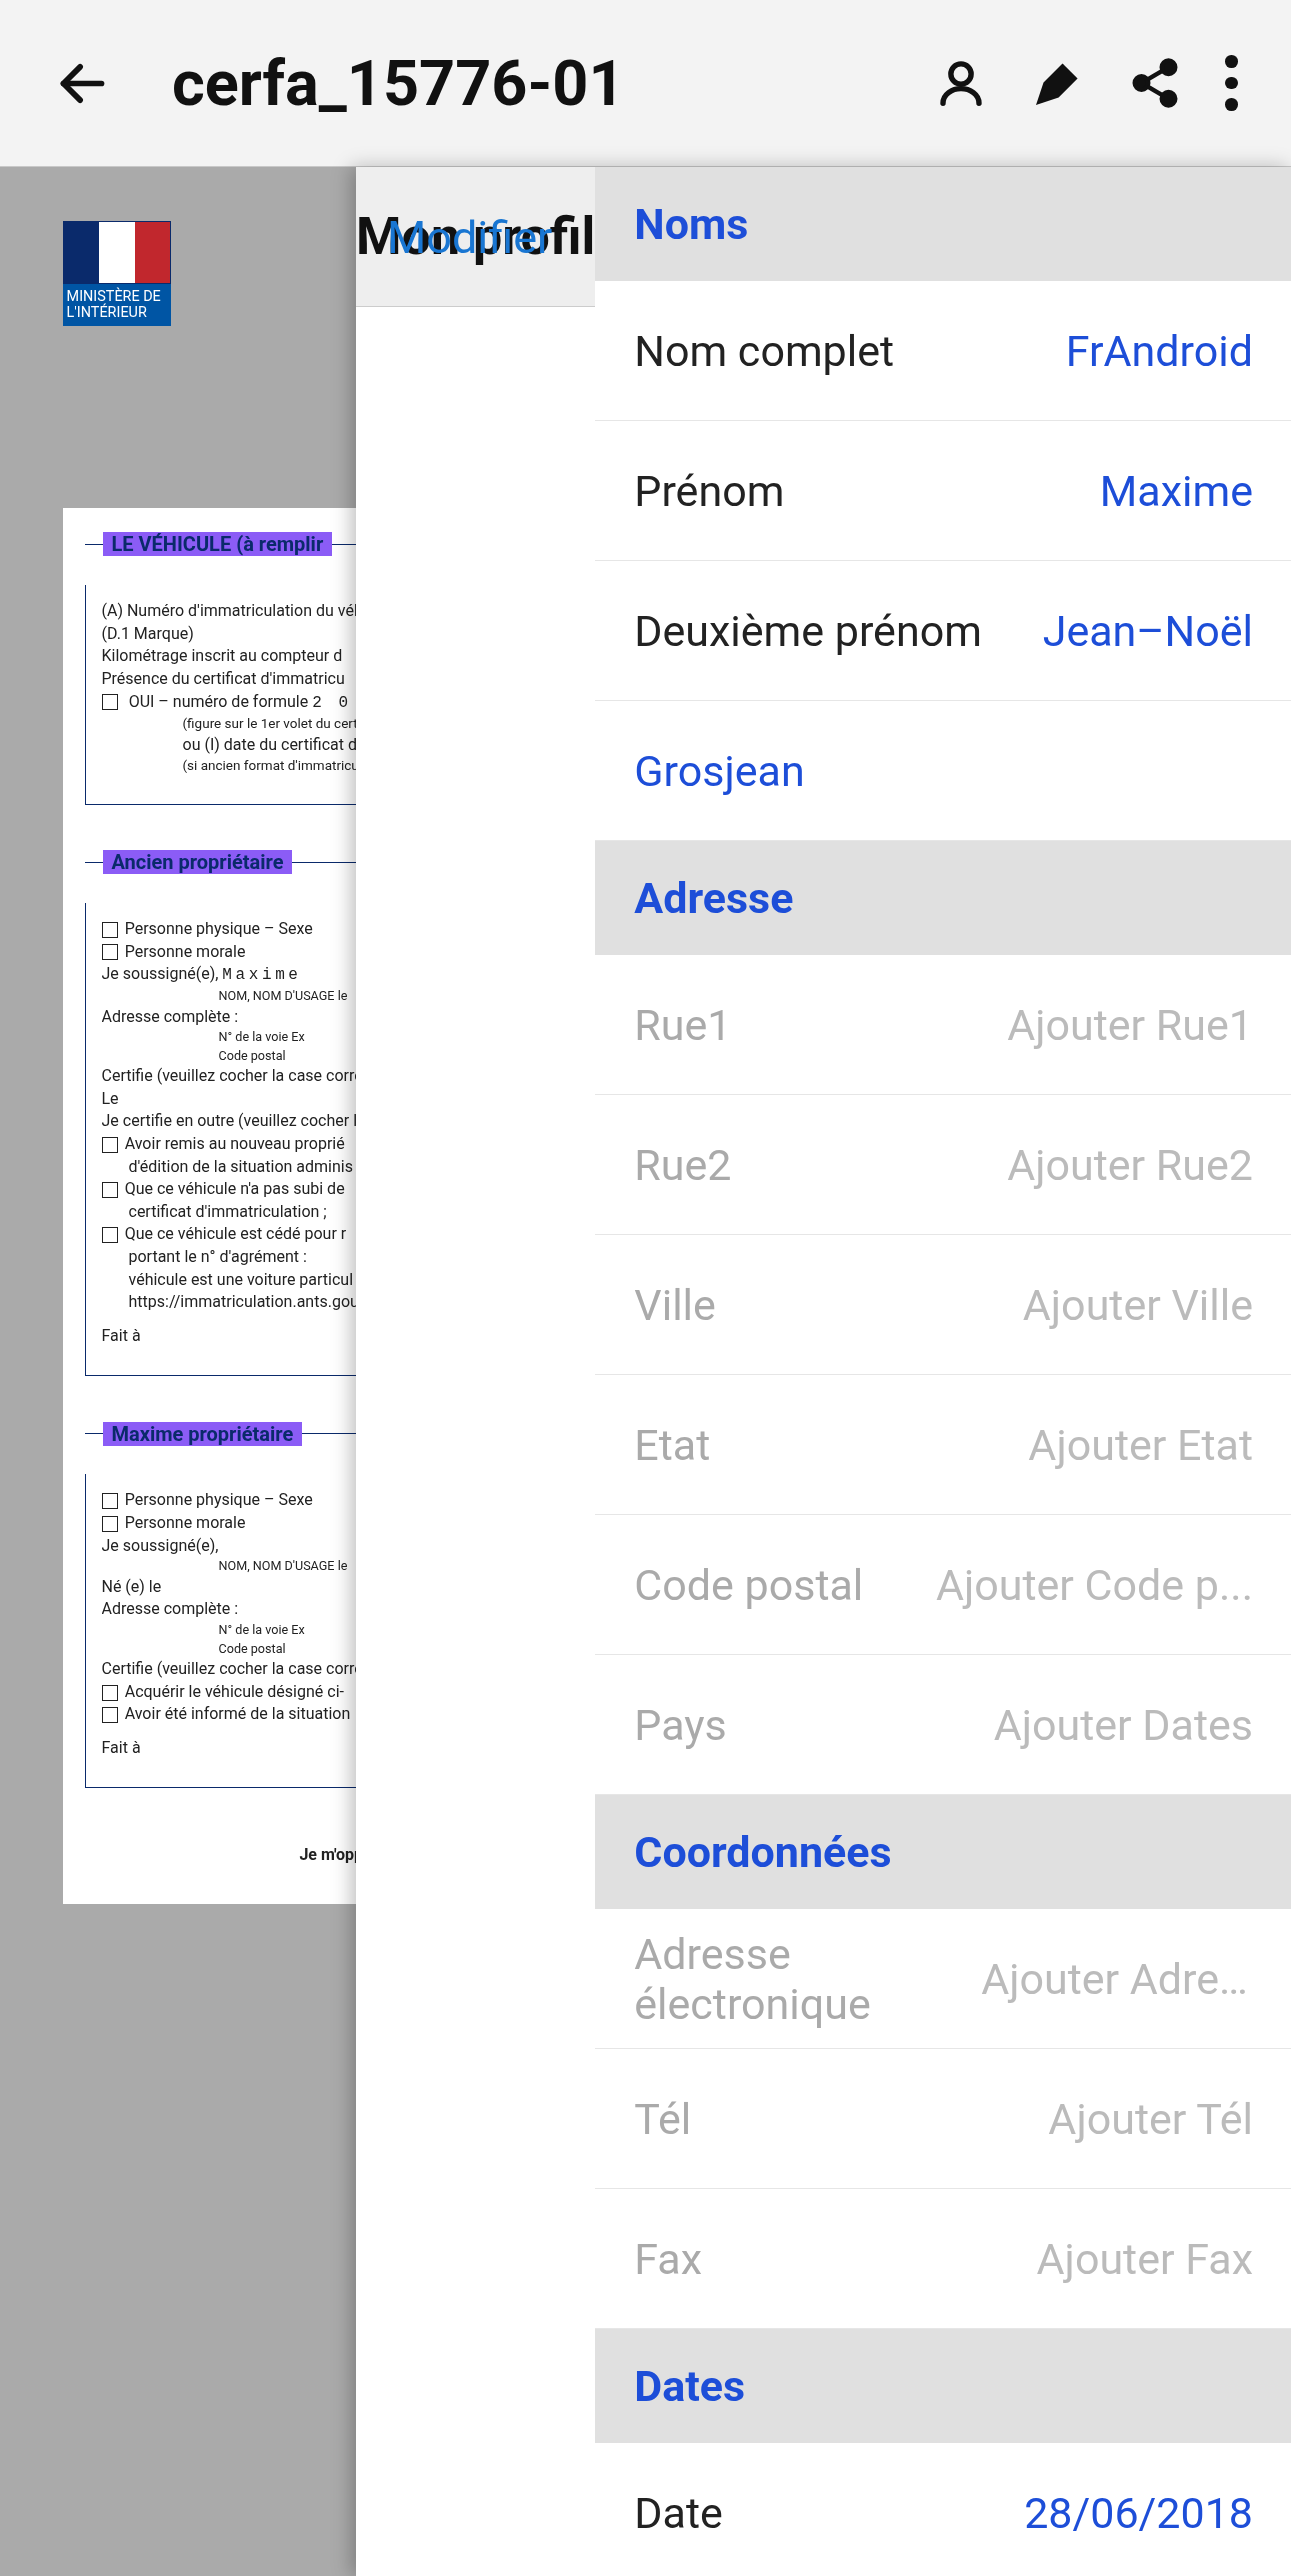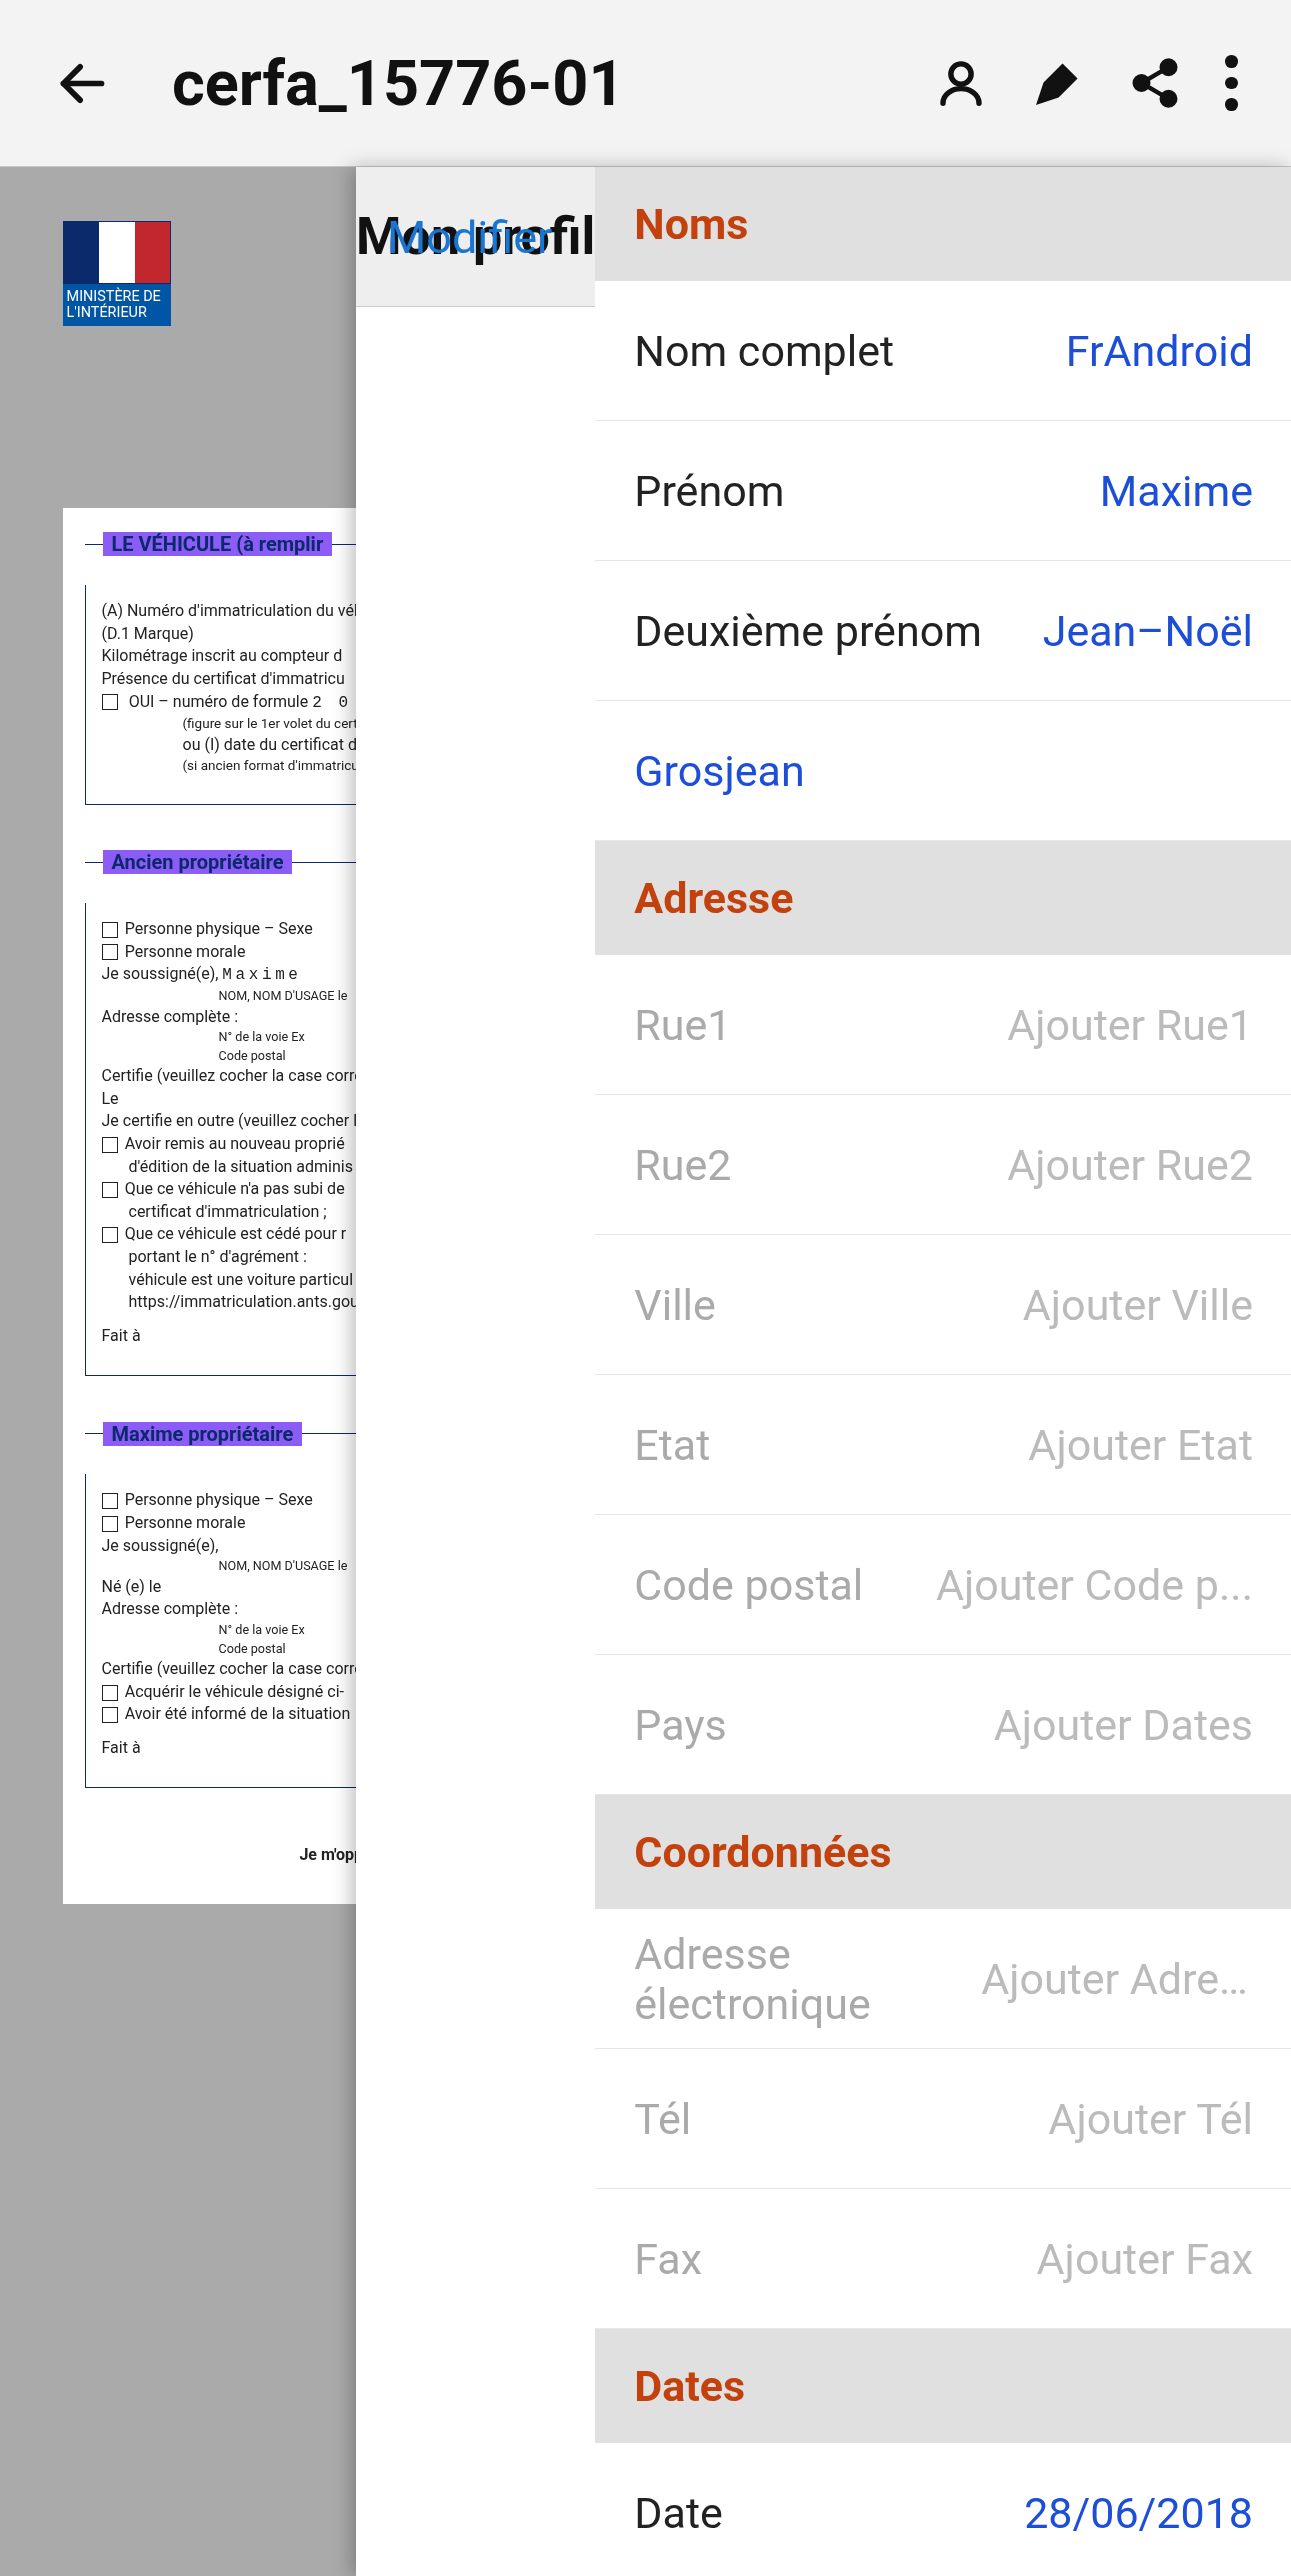--- a/index.html
+++ b/index.html
@@ -90,21 +90,21 @@
     border-bottom: 1.8px solid #ccc;
     display:flex; align-items:center; justify-content:center;
     position:relative;
   }
   .panel-header .ptitle { font-size:52px; font-weight:700; color:#111; }
   .panel-header .modify {
     position:absolute; right:43px; top:50%; transform:translateY(-50%);
     font-size:45px; color:#1976d2; font-weight:400;
   }
   .section-head {
-    background:#e0e0e0; color:#c2410c; font-weight:700; font-size:43px;
+    background:#e0e0e0; color:#1d4ed8; font-weight:700; font-size:43px;
     padding: 32px 39px;
   }
   .row {
     display:flex; align-items:center; justify-content:space-between;
     padding: 0 39px;
     height: 140px;
     border-bottom: 1.8px solid #e6e6e6;
     font-size:43px;
   }
   .row .label { color:#222; }

